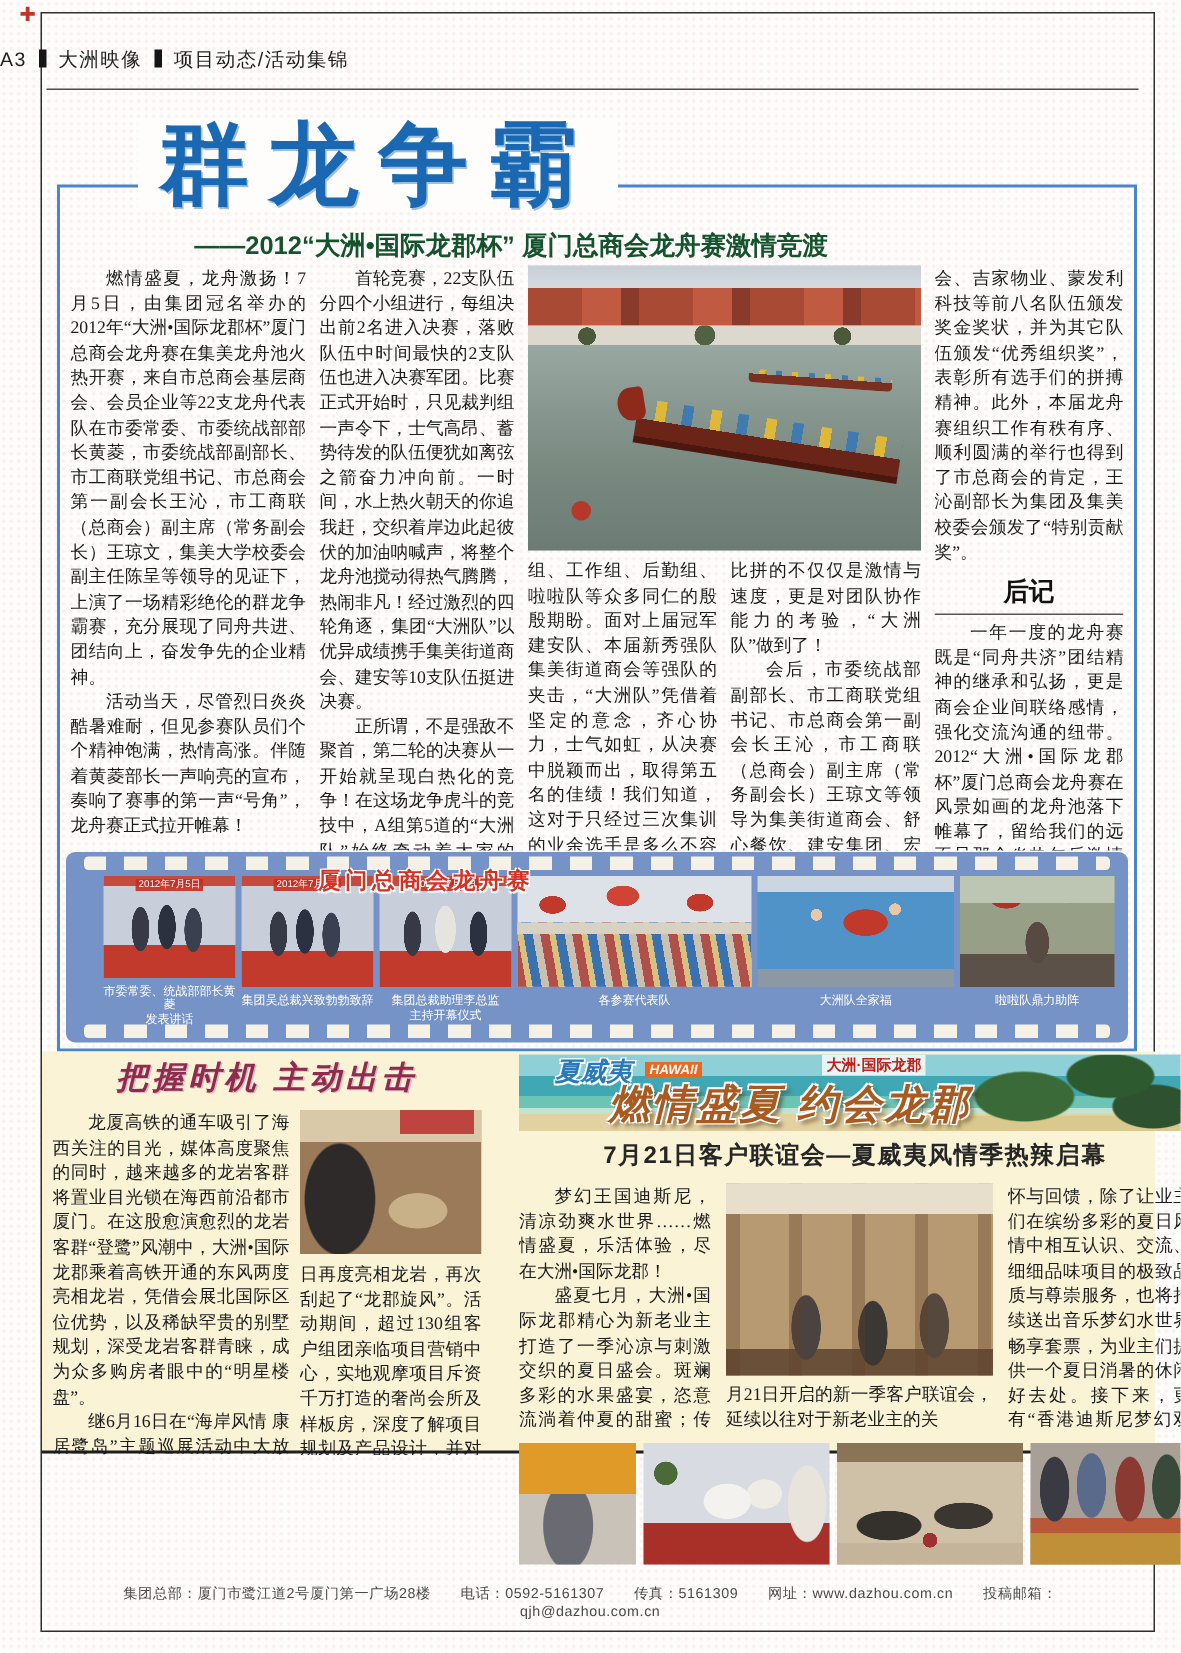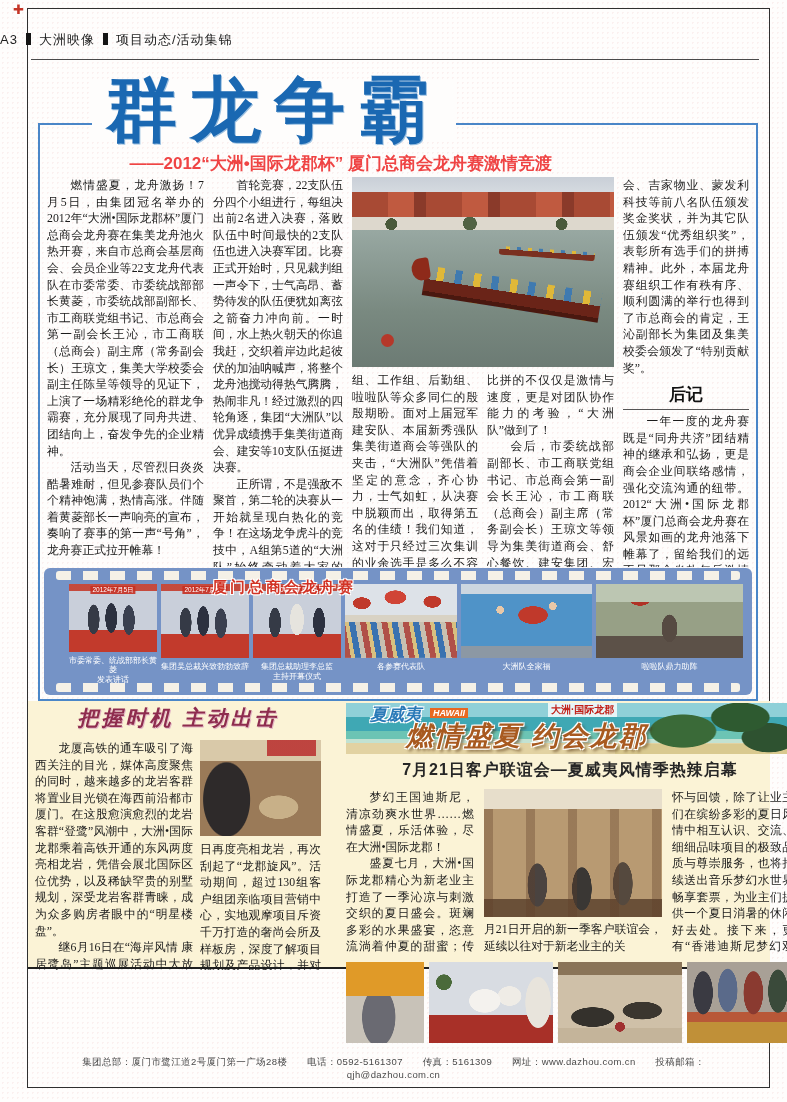--- a/index.html
+++ b/index.html
@@ -21,25 +21,25 @@
   
   .masthead { position:absolute; top:31px; left:0; width:100%; text-align:left;
     font-family:"Liberation Sans",sans-serif; font-size:13px; color:#1e1e1e; letter-spacing:1px; }
   .mbar { display:inline-block; width:5px; height:12px; background:#151515; margin:0 8px; vertical-align:-1px; }
   .masthead-rule { position:absolute; top:59px; left:31px; width:728px; border-top:1.6px solid #4a4a4a; }
 
   
   .article-frame { position:absolute; left:38px; top:123px; width:720px; height:578px;
     border:2px solid #4a86c8; }
   .article-title { position:absolute; top:-46px; left:52px; z-index:3;
-    font-family:"Liberation Sans", sans-serif; font-weight:900; font-size:71px; line-height:62px;
+    font-family:"Liberation Sans", sans-serif; font-weight:900; font-size:60px; line-height:62px;
     color:#1a68b2; letter-spacing:13px; background:#fefdfc; padding:0 14px;
     text-shadow:1px 1px 0 #9cc0e0; white-space:nowrap; }
   .article-subtitle { position:absolute; top:27px; left:0; width:84%; text-align:center;
-    font-family:"Liberation Sans",sans-serif; font-weight:bold; font-size:17px; color:#ef4444; }
+    font-family:"Liberation Sans",sans-serif; font-weight:bold; font-size:17px; color:#14532d; }
 
   .article-body { position:absolute; top:52px; left:7px; right:7px; height:390px;
     display:flex; gap:9px; overflow:hidden; }
   .article-body p, .adl-text p, .adr-body p {
     font-size:11.8px; line-height:16.6px; text-align:justify; text-indent:2em; color:#1b1b1b; }
   p.noindent { text-indent:0 !important; }
   .col { overflow:hidden; }
   .col1 { width:157px; } .col2 { width:130px; }
   .col-mid { width:262px; }
   .col5 { flex:1; }
@@ -73,21 +73,21 @@
   .mp-buoy { position:absolute; bottom:20px; left:11%; width:13px; height:13px; border-radius:50%; background:#b5382a; }
 
   
   .film-strip { position:absolute; left:4px; right:4px; bottom:4px; height:127px;
     background:#7593c6; border-radius:6px; padding:16px 9px 0; }
   .film-strip::before, .film-strip::after { content:""; position:absolute; left:12px; right:12px; height:9px;
     background:repeating-linear-gradient(90deg, #f5f1e7 0 15px, transparent 15px 27px); border-radius:3px; }
   .film-strip::before { top:3px; } .film-strip::after { bottom:3px; }
   .strip-row { display:flex; gap:4px; height:100px;padding-left:16px; }
   .strip-item { display:flex; flex-direction:column; }
-  .w1,.w2,.w3 { width:88px; } .w4 { width:112px; } .w5 { width:131px; } .w6 { flex:1; }
+  .w1,.w2,.w3 { width:88px; } .w4 { width:156px; } .w5 { width:131px; } .w6 { flex:1; }
   .sphoto { position:relative; height:74px; width:100%; overflow:hidden; }
   .sp-date { position:absolute; top:2px; left:50%; transform:translateX(-50%);
     font-size:6.5px; line-height:8px; color:#fff; background:rgba(198,45,32,.9); padding:0 2px;
     white-space:nowrap; font-family:"Liberation Sans",sans-serif; }
   .strip-banner { position:absolute; top:10px; left:168px; z-index:2;
     font-family:"Liberation Sans",sans-serif; font-weight:900; font-size:15px; letter-spacing:3px;
     color:#d23325; text-shadow:1px 1px 0 #fff,-1px -1px 0 #fff,1px -1px 0 #fff,-1px 1px 0 #fff; }
   figcaption { font-size:8px; line-height:9.5px; color:#fff; text-align:center; margin-top:4px;
     white-space:pre-line; font-family:"Liberation Sans",sans-serif; }
   .sp1,.sp2,.sp3 { background-color:#c9cfda;

